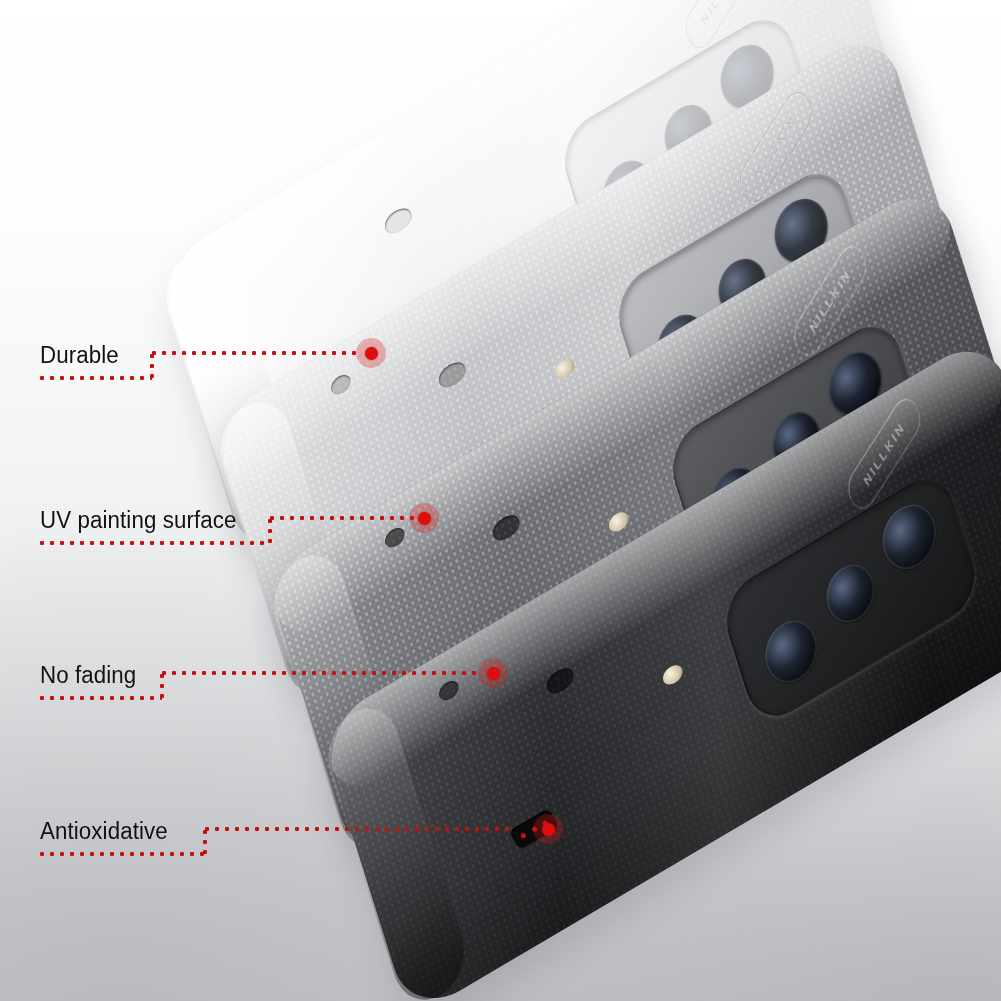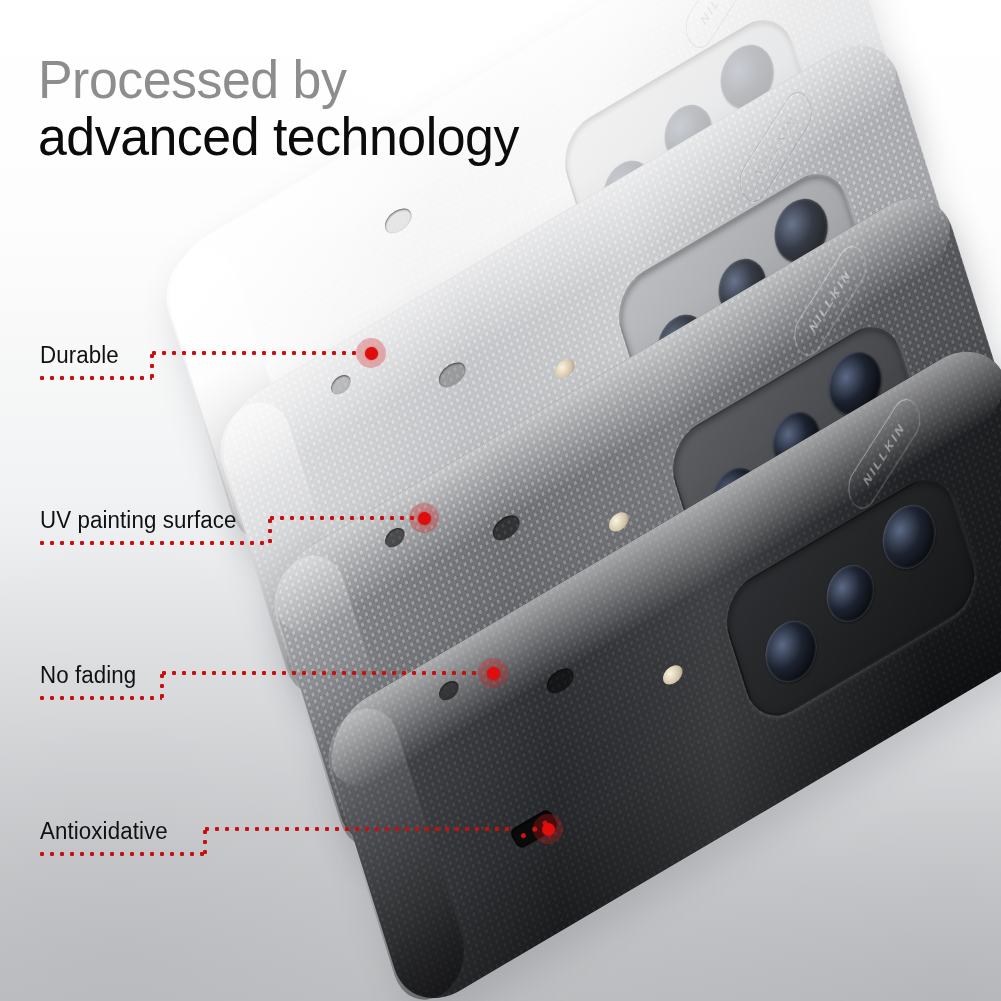--- a/index.html
+++ b/index.html
@@ -320,24 +320,20 @@
       <div class="cam-island" style="left:430px; top:92px; width:258px; height:132px; background: linear-gradient(150deg,#f2f2f3,#e2e3e4); border-color: rgba(0,0,0,0.07); box-shadow: inset 0 2px 5px rgba(0,0,0,0.10);">
         <div class="lens" style="left:26px; top:54px; width:56px; height:56px; opacity:.22;"></div>
         <div class="lens" style="left:104px; top:36px; width:52px; height:52px; opacity:.22;"></div>
         <div class="lens" style="left:176px; top:14px; width:58px; height:58px; opacity:.22;"></div>
       </div>
       <div class="port" style="left:236px; top:74px; width:30px; height:20px; background: rgba(0,0,0,0.07);"></div>
     </div>
 
   </div>
 
-  <div class="headline">
-    <span class="l1">Processed by</span>
-    <span class="l2">advanced technology</span>
-  </div>
 
   <div class="callouts">
 
     <div class="callout">
       <span class="label" style="left:40px; top:342px;">Durable</span>
       <div class="dotline" style="left:40px; top:376px; width:112px;"></div>
       <div class="dotline v" style="left:150px; top:354px; height:26px;"></div>
       <div class="dotline" style="left:152px; top:351px; width:208px;"></div>
       <div class="marker" style="left:356px; top:338px;"></div>
     </div>

